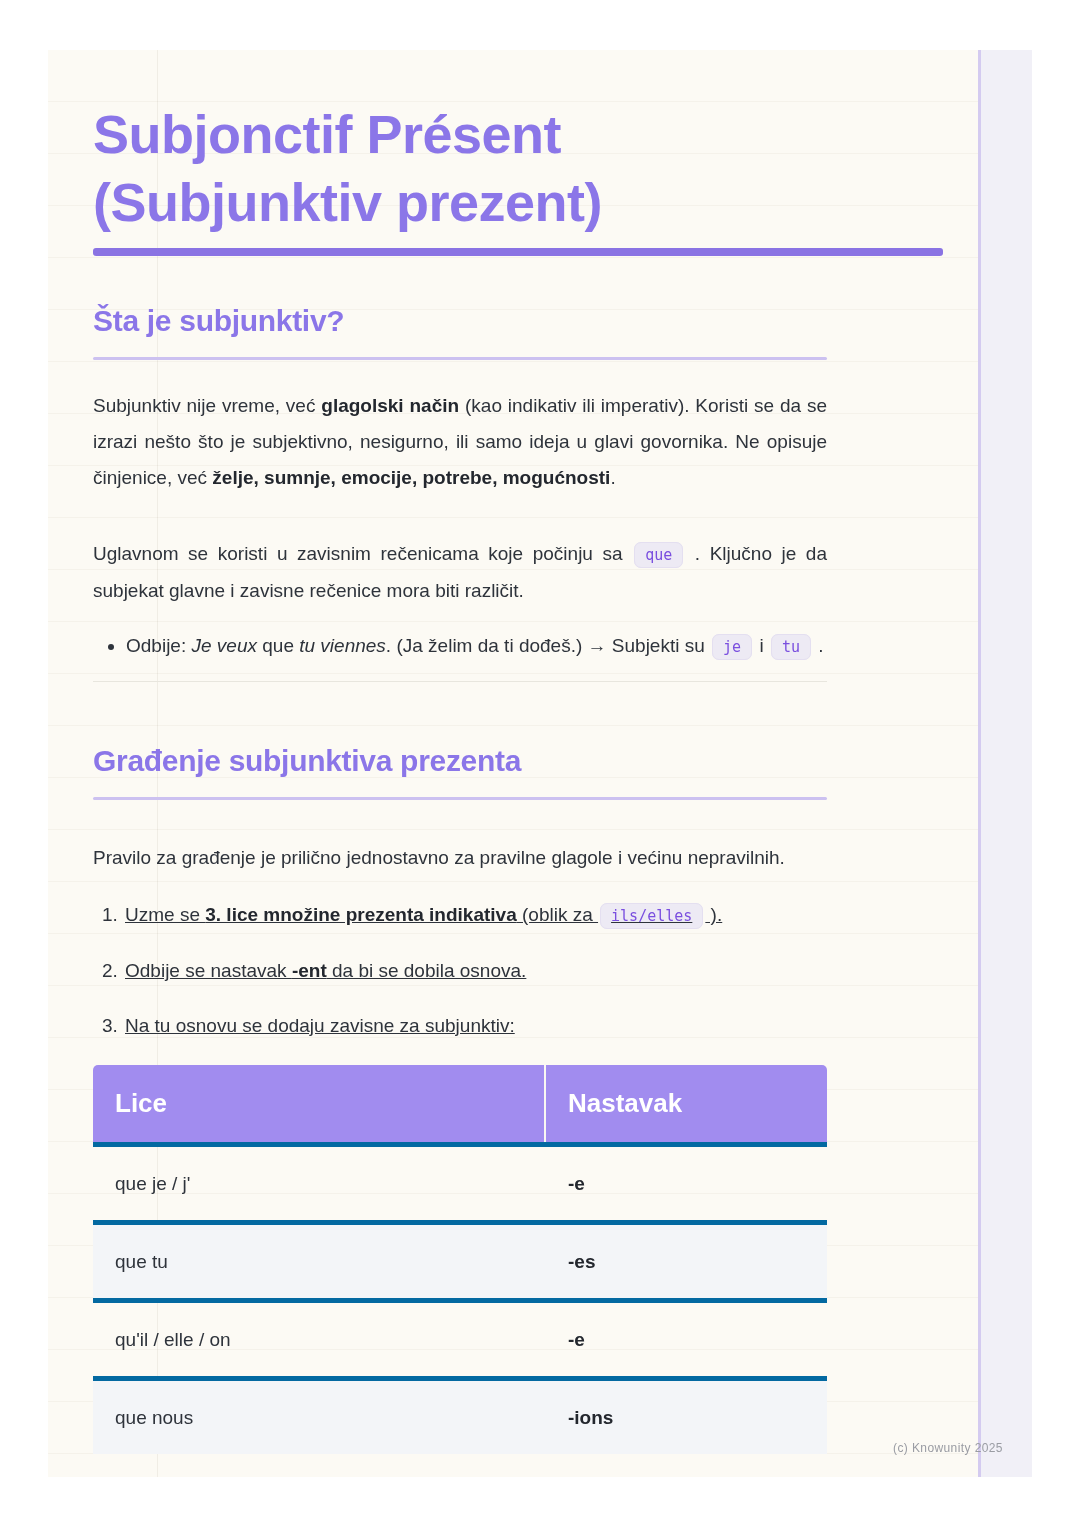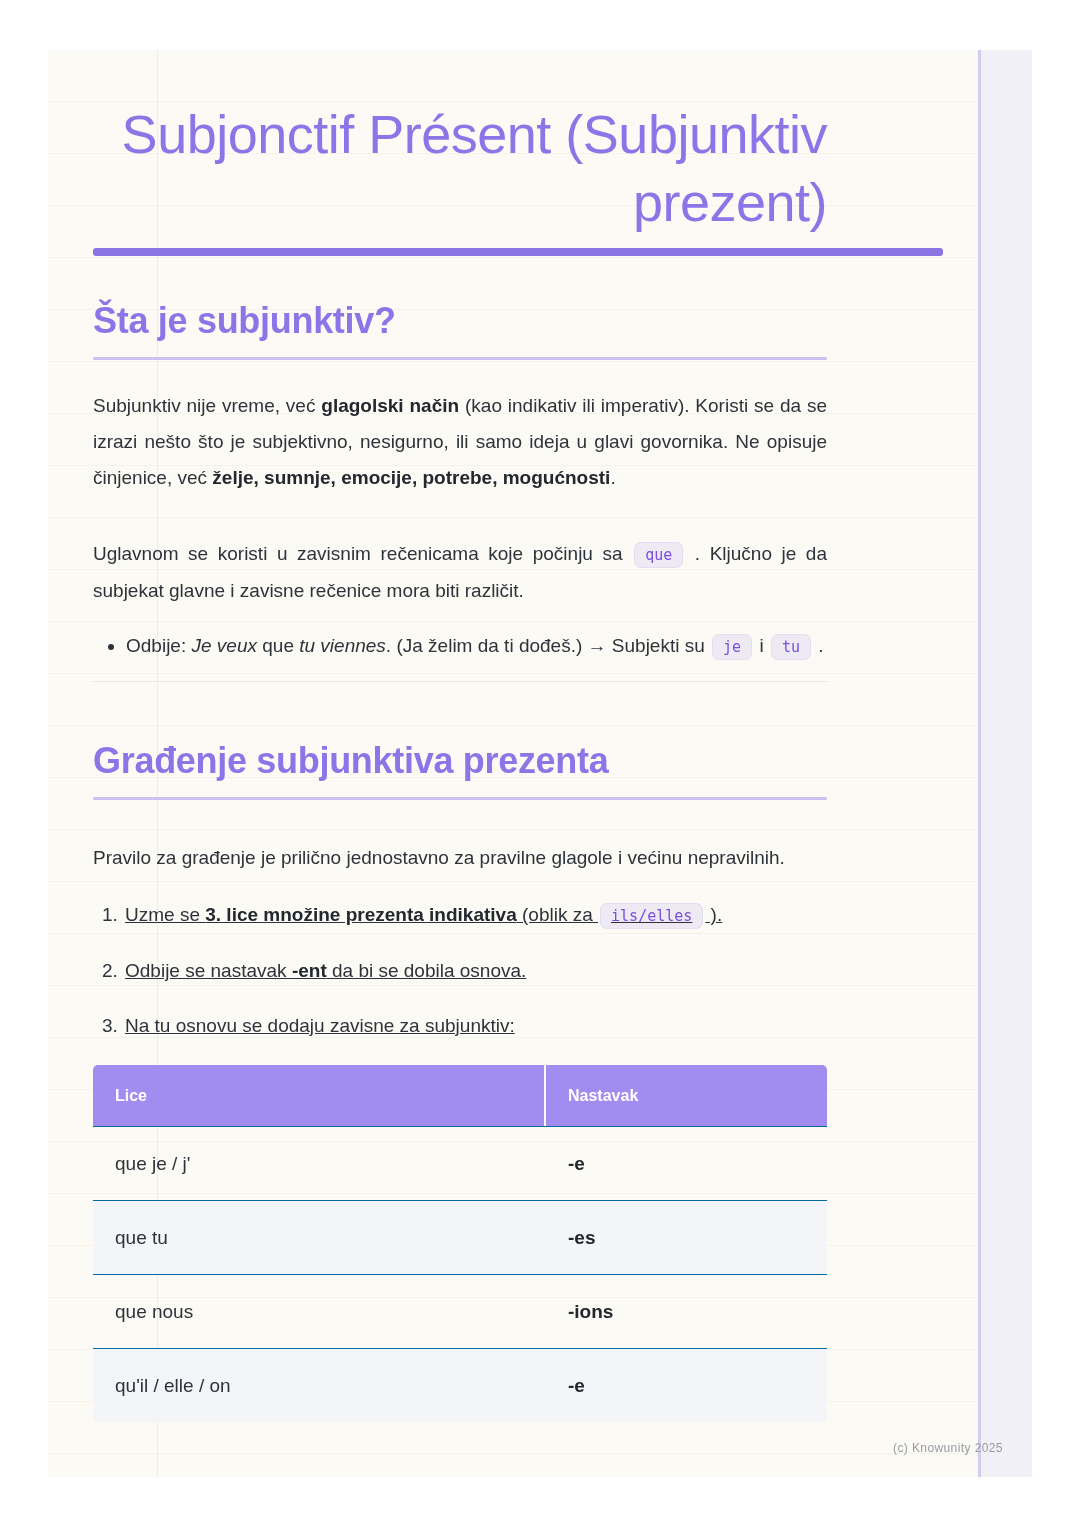--- a/index.html
+++ b/index.html
@@ -26,30 +26,29 @@
   }
   .side-strip{
     position:absolute;right:0;top:0;bottom:0;width:51px;
     background:var(--strip,#f1f0f7);
     border-left:3px solid var(--strip-line,#d4cbf0);
   }
   .content{position:relative;margin-left:45px;width:734px;padding-top:50px;}
 
   h1.title{
     margin:0;max-width:745px;
-    font-size:54px;line-height:68px;font-weight:normal;letter-spacing:-0.5px;
+    font-size:54px;line-height:68px;font-weight:bold;letter-spacing:-0.5px;
     color:var(--accent,#8b76e8);
-    text-align:right;
   }
   .title-rule{
     margin-top:12px;width:850px;height:8px;border-radius:3px;
     background:var(--accent-rule,#8a73e3);
   }
   h2.section-heading{
-    margin:46px 0 0 0;font-size:36px;line-height:38px;font-weight:bold;
+    margin:46px 0 0 0;font-size:30px;line-height:38px;font-weight:bold;
     letter-spacing:-0.3px;color:var(--accent,#8b76e8);
   }
   h2.second{margin-top:60px;}
   .h2-rule{
     margin-top:17px;width:100%;height:3px;border-radius:2px;
     background:var(--underline,#ccc1f0);
   }
   p.body-par{
     margin:0;font-size:19px;line-height:36px;text-align:justify;
     color:var(--text,#2e333b);
@@ -76,29 +75,29 @@
   ol.steps li{
     font-size:19px;line-height:44px;margin-bottom:11px;
     color:var(--text,#2e333b);padding-left:2px;text-decoration:underline;
   }
   table.endings{
     margin-top:17px;width:100%;
     border-collapse:separate;border-spacing:0;
   }
   table.endings th{
     background:var(--table-header,#a18cef);color:#ffffff;
-    text-align:left;font-size:16px;font-weight:600;
-    padding:19px 22px;line-height:23px;
+    text-align:left;font-size:26px;font-weight:600;
+    padding:27px 22px;line-height:23px;
   }
   table.endings th:first-child{width:407px;border-right:2px solid #faf8f2;border-radius:5px 0 0 0;}
   table.endings th:last-child{border-radius:0 5px 0 0;}
   table.endings td{
     font-size:19px;padding:25px 22px;line-height:23px;
     color:var(--text,#2e333b);
-    border-top:1px solid #0369a1;
+    border-top:5px solid #0369a1;
   }
   table.endings tbody tr:nth-child(even) td{background:var(--alt-row,#f3f5f8);}
   table.endings td strong{color:#23272e;}
   .copyright{
     position:absolute;left:893px;top:1441px;z-index:5;
     font-size:12px;color:var(--copyright,#9a9ca3);letter-spacing:0.4px;
   }
 </style>
 </head>
 <body>
@@ -144,25 +143,25 @@
         <tbody>
           <tr>
             <td>que je / j'</td>
             <td><strong>-e</strong></td>
           </tr>
           <tr>
             <td>que tu</td>
             <td><strong>-es</strong></td>
           </tr>
           <tr>
+            <td>qu'il / elle / on</td>
+            <td><strong>-e</strong></td>
+          </tr>
+          <tr>
             <td>que nous</td>
             <td><strong>-ions</strong></td>
-          </tr>
-          <tr>
-            <td>qu'il / elle / on</td>
-            <td><strong>-e</strong></td>
           </tr>
         </tbody>
       </table>
   </div>
 </div>
 
 <div class="copyright">(c) Knowunity 2025</div>
 
 </body></html>

